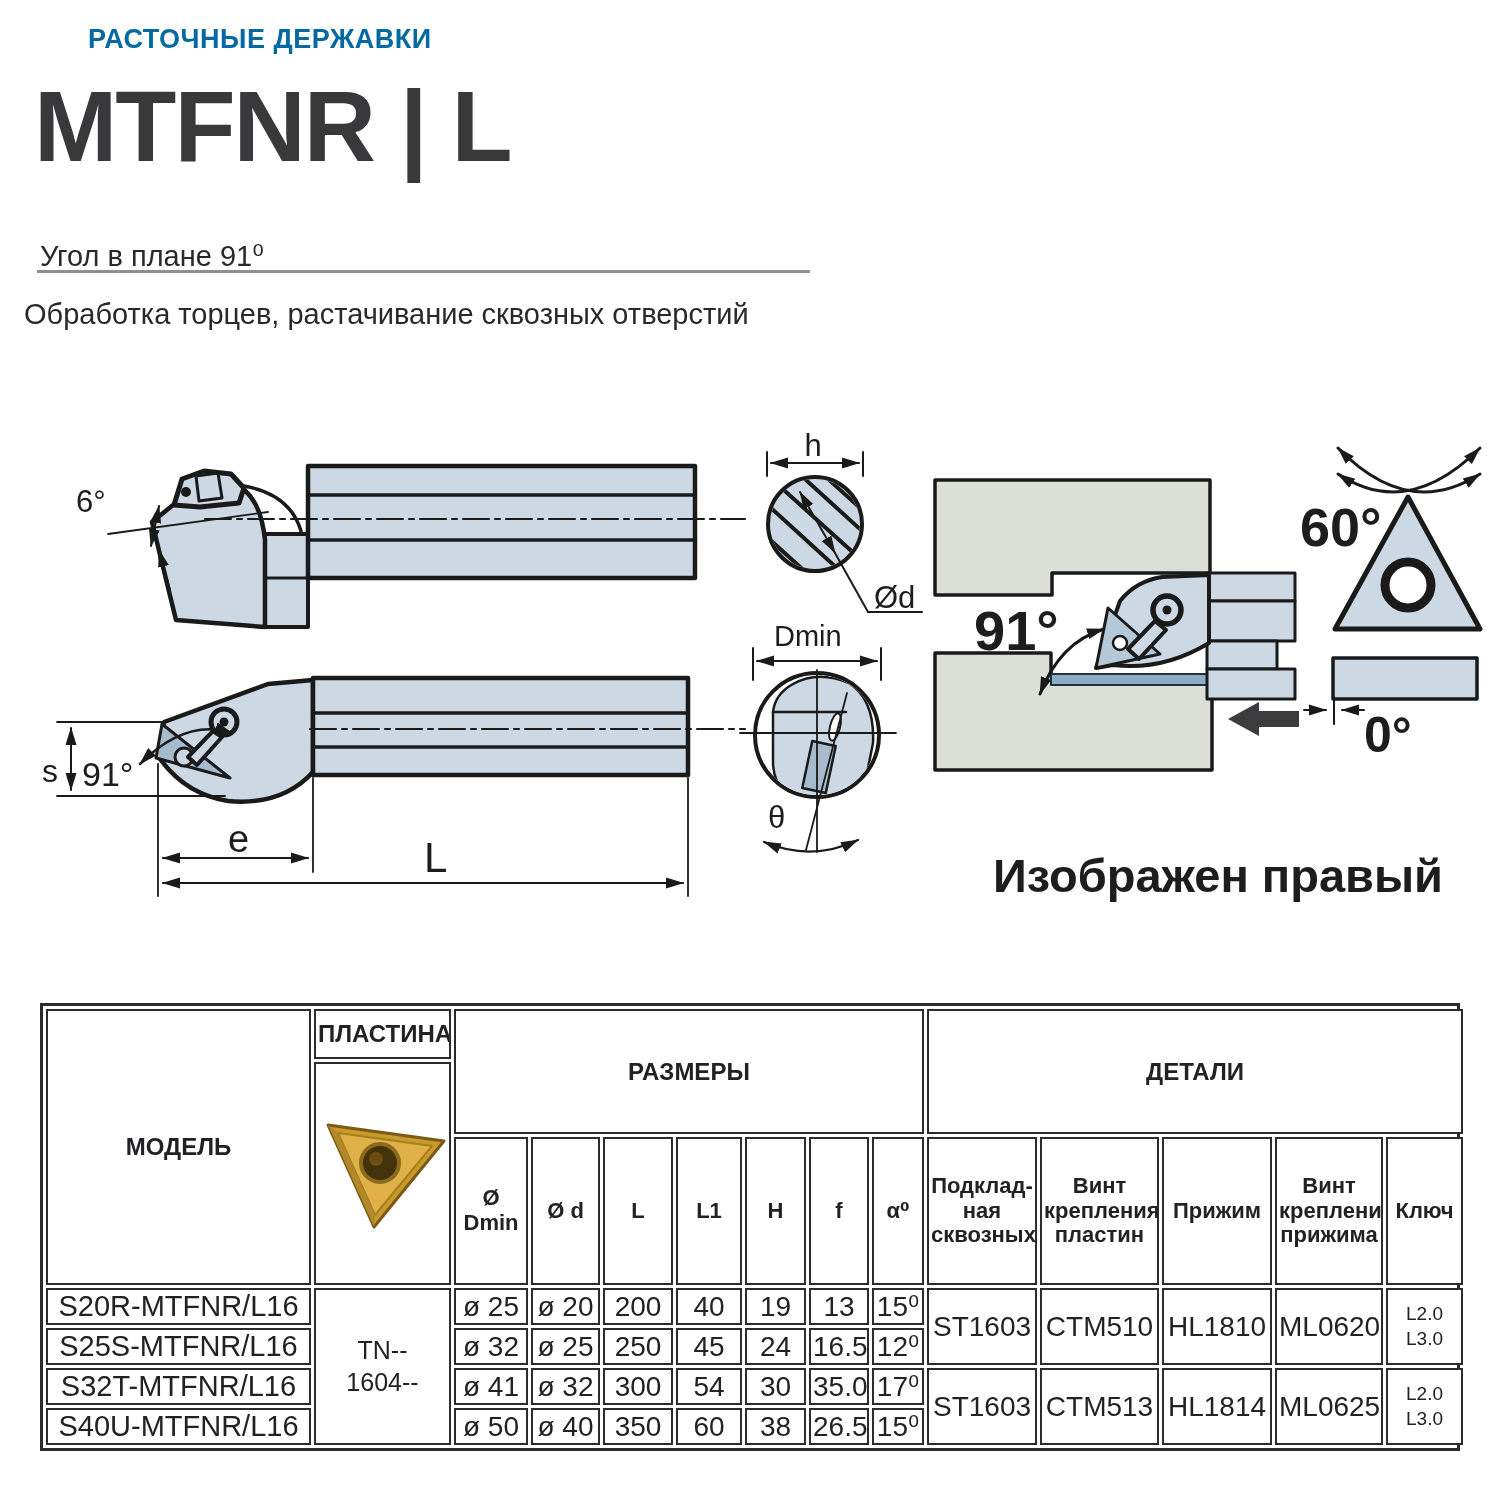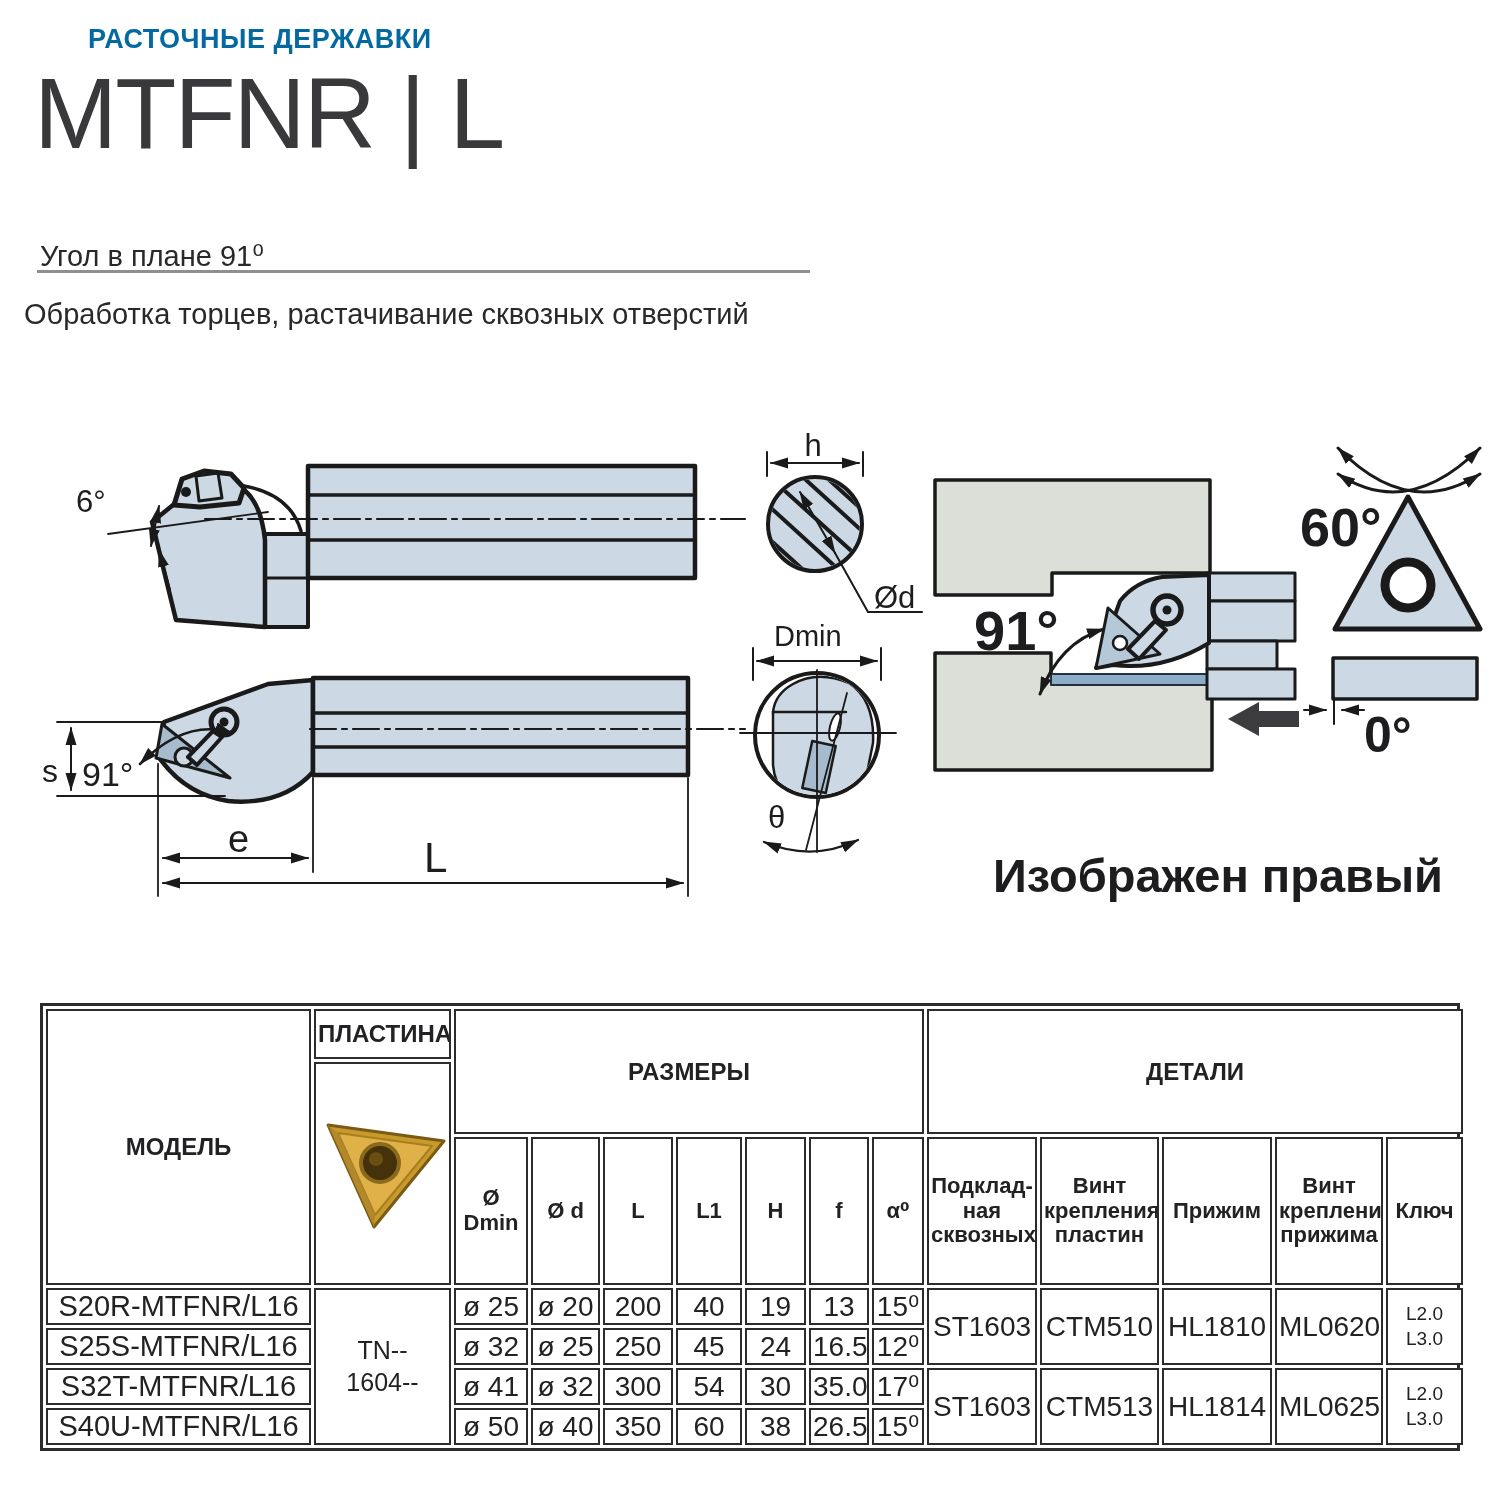--- a/index.html
+++ b/index.html
@@ -2,21 +2,21 @@
 <html><head>
 <meta charset="utf-8">
 <style>
   html,body{margin:0;padding:0;}
   body{
     width:1500px;height:1500px;position:relative;background:#ffffff;
     font-family:"Liberation Sans","DejaVu Sans",sans-serif;color:#2a2a2c;
   }
   .abs{position:absolute;}
   .category{left:40px;top:24px;font-size:27px;font-weight:700;letter-spacing:.5px;color:#0369a1;margin-left:48px;}
-  .title{left:34px;top:56px;font-size:100px;font-weight:400;letter-spacing:-2px;color:#39393b;}
+  .title{left:34px;top:69px;font-size:100px;font-weight:700;letter-spacing:-2px;color:#39393b;}
   .subtitle{left:40px;top:239px;font-size:29px;color:#29292b;}
   .divider{left:37px;top:270px;width:773px;height:3px;background:#8f8f8f;}
   .description{left:24px;top:298px;font-size:29px;color:#29292b;}
   .drawing{left:20px;top:405px;}
   .dlab{fill:#1d1d1f;font-family:"Liberation Sans","DejaVu Sans",sans-serif;}
   .big{font-weight:700;}
 
   .tbl-wrap{left:40px;top:1003px;width:1420px;border:3px solid #2c2c2f;box-sizing:border-box;background:#fff;}
   table.spec{width:100%;table-layout:fixed;border-collapse:separate;border-spacing:3px;}
   table.spec td{border:2px solid #2c2c2f;background:#fff;text-align:center;vertical-align:middle;

